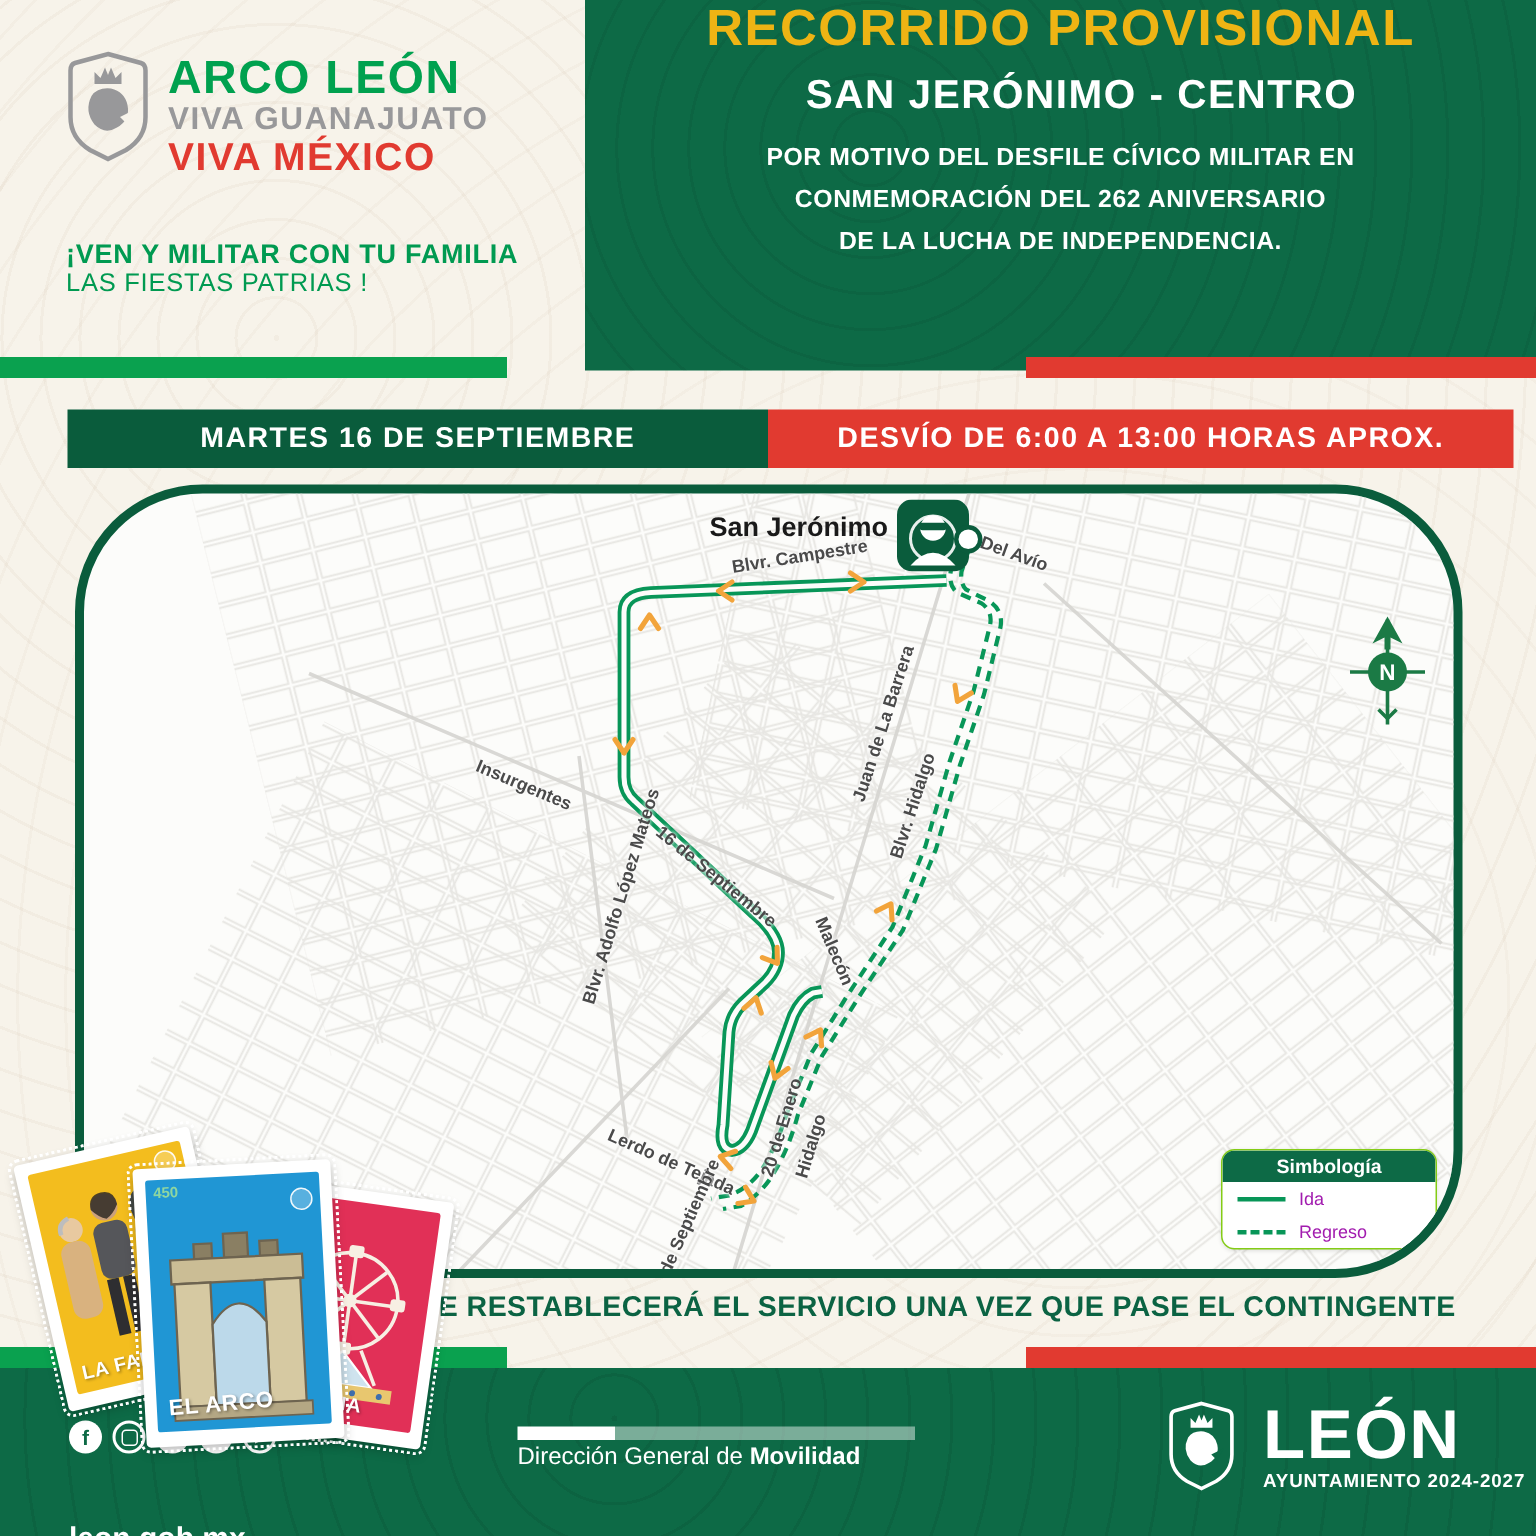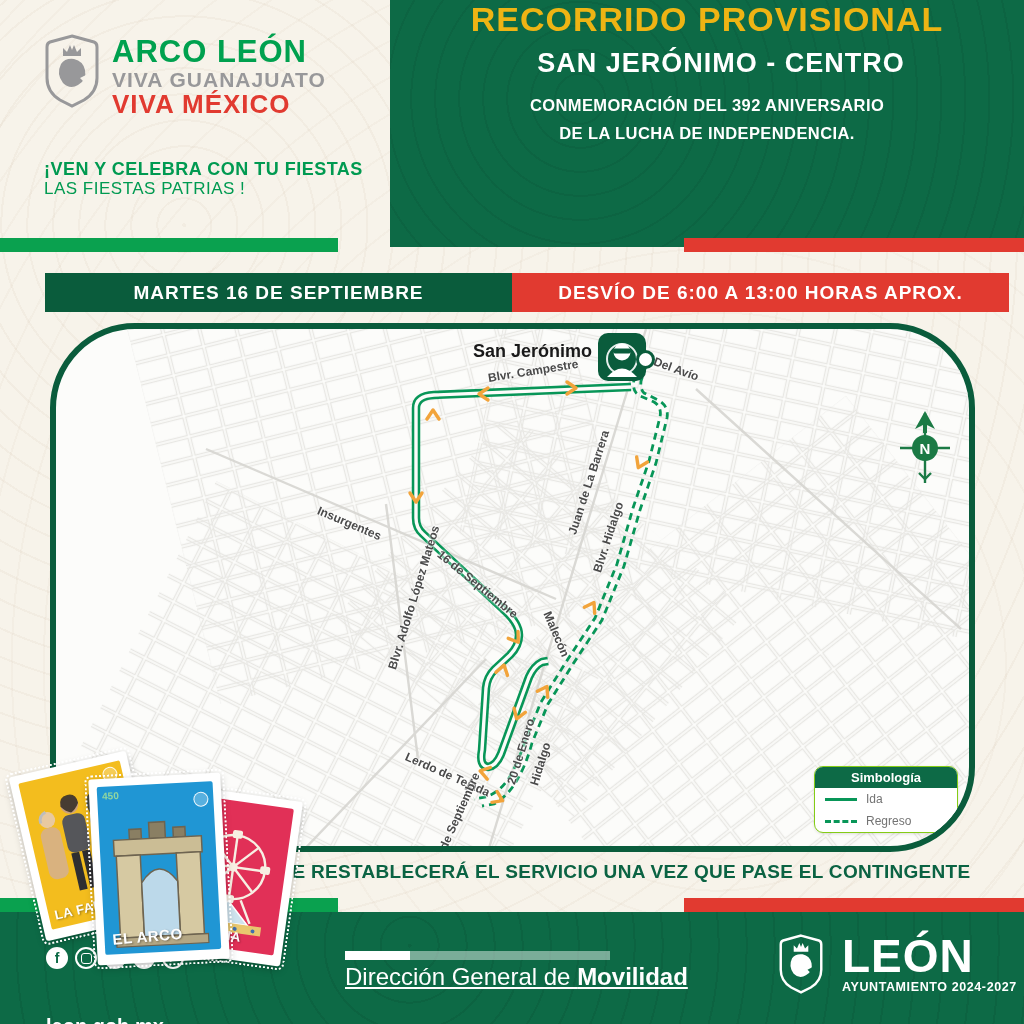--- a/index.html
+++ b/index.html
@@ -42,39 +42,39 @@
   .map-layer{position:absolute;left:0;top:0;width:925px;height:529px;}
   .street-label{position:absolute;white-space:nowrap;font-size:12px;font-weight:bold;color:#4a4a4a;
     transform-origin:0 50%;text-shadow:0 0 3px #fff,0 0 3px #fff;}
   .origin-label{left:330px;top:12px;width:206px;text-align:right;font-size:18px;font-weight:bold;color:#1a1a1a;}
   .origin-icon{left:542px;top:4px;width:48px;height:48px;}
   .origin-dot{left:580px;top:21px;width:13px;height:13px;background:#fff;border:3px solid #0a5c3c;border-radius:50%;}
   .compass{left:838px;top:80px;width:62px;height:78px;}
   .legend{left:758px;top:437px;width:142px;border-radius:9px;background:#fff;border:1px solid #84cc16;
     box-shadow:0 1px 3px rgba(0,0,0,.12);overflow:hidden;}
   .legend-head{background:#0d6a46;color:#fff;text-align:center;font-size:13px;font-weight:bold;padding:3px 0;}
-  .legend-row{display:flex;align-items:center;gap:9px;padding:4px 10px;font-size:12px;color:#737373;}
+  .legend-row{display:flex;align-items:center;gap:9px;padding:4px 10px;font-size:12px;color:#a21caf;}
   .sw{width:32px;height:0;border-top:3px solid #089658;}
   .sw.dash{border-top:3px dashed #089658;}
   
   .notice{left:240px;top:861px;width:770px;text-align:center;font-size:19px;font-weight:bold;
     color:#0b6343;letter-spacing:.3px;}
   .strip-b{top:898px;height:14px;}
   .footer{left:0;top:912px;width:1024px;height:112px;background:#0d6a46;
     background-image:repeating-radial-gradient(circle at 40% 30%, rgba(0,0,0,.07) 0 2px, transparent 2px 28px);}
   .social{left:46px;top:947px;display:flex;gap:7px;}
   .sicon{width:22px;height:22px;border-radius:50%;display:flex;align-items:center;justify-content:center;
     font-weight:bold;box-sizing:border-box;}
   .sicon.fill{background:#fff;color:#0d6a46;}
   .sicon.line{border:2px solid #fff;color:#fff;}
   .ig-sq{width:9px;height:9px;border:1.6px solid #fff;border-radius:3px;}
   .website{left:46px;top:971px;color:#fff;font-size:20px;font-weight:bold;margin-top:44px;}
   .dept-bar{left:345px;top:951px;width:265px;height:9px;
     background:linear-gradient(to right,#fff 0 65px,rgba(255,255,255,.45) 65px 100%);}
-  .dept-text{left:345px;top:963px;color:#fff;font-size:24px;text-decoration:underline;}
+  .dept-text{left:345px;top:963px;color:#fff;font-size:16px;}
   .leon-logo{left:778px;top:934px;display:flex;align-items:flex-start;gap:18px;color:#fff;}
   .leon-name{font-size:46px;font-weight:bold;line-height:44px;letter-spacing:1px;}
   .leon-sub{font-size:12.5px;font-weight:600;letter-spacing:.6px;margin-top:2px;}
   
   .card{position:absolute;background:#fff;padding:8px 8px 10px;border-radius:3px;
     box-shadow:0 3px 8px rgba(0,0,0,.28);outline:2px dotted #fff;outline-offset:2px;}
   .card-inner{position:relative;overflow:hidden;border-radius:2px;}
   .card-label{position:absolute;left:6px;bottom:6px;color:#fff;font-weight:bold;
     text-shadow:1px 1px 2px rgba(0,0,0,.35);letter-spacing:.5px;}
   .card-num{position:absolute;left:5px;top:4px;color:#8fd6a0;font-size:10px;font-weight:bold;}
@@ -94,29 +94,30 @@
     <path d="M19,22 L19,14 L23,18 L26,11 L28,16 L30,11 L33,18 L37,14 L37,22 Z" fill="#98989a"></path>
     <path d="M17,30 Q12,40 19,49 Q26,56 34,51 Q43,46 41,36 Q39,27 30,25 Q21,24 17,30 Z" fill="#98989a"></path>
     <path d="M36,44 L46,39 L41,49 Z" fill="#f7f3ea"></path>
   </svg>
   <div class="abs brand-text">
     <div class="viva-leon">ARCO LEÓN</div>
     <div class="viva-gto">VIVA GUANAJUATO</div>
     <div class="viva-mex">VIVA MÉXICO</div>
   </div>
   <div class="abs invite">
-    <div class="invite-1">¡VEN Y CELEBRA CON TU FIESTAS</div>
+    <div class="invite-1">¡VEN Y MILITAR CON TU FAMILIA</div>
     <div class="invite-2">LAS FIESTAS PATRIAS !</div>
   </div>
 
   <div class="abs green-panel">
     <div class="panel-title">RECORRIDO PROVISIONAL</div>
     <div class="panel-route">SAN JERÓNIMO - CENTRO</div>
     <div class="panel-reason">
-      <div>CONMEMORACIÓN DEL 392 ANIVERSARIO</div>
+      <div>POR MOTIVO DEL DESFILE CÍVICO MILITAR EN</div>
+      <div>CONMEMORACIÓN DEL 262 ANIVERSARIO</div>
       <div>DE LA LUCHA DE INDEPENDENCIA.</div>
     </div>
   </div>
   <div class="abs strip strip-green"></div>
   <div class="abs strip strip-red"></div>
 
   <div class="abs bar bar-date">
     <span>MARTES 16 DE SEPTIEMBRE</span>
   </div>
   <div class="abs bar bar-detour">

